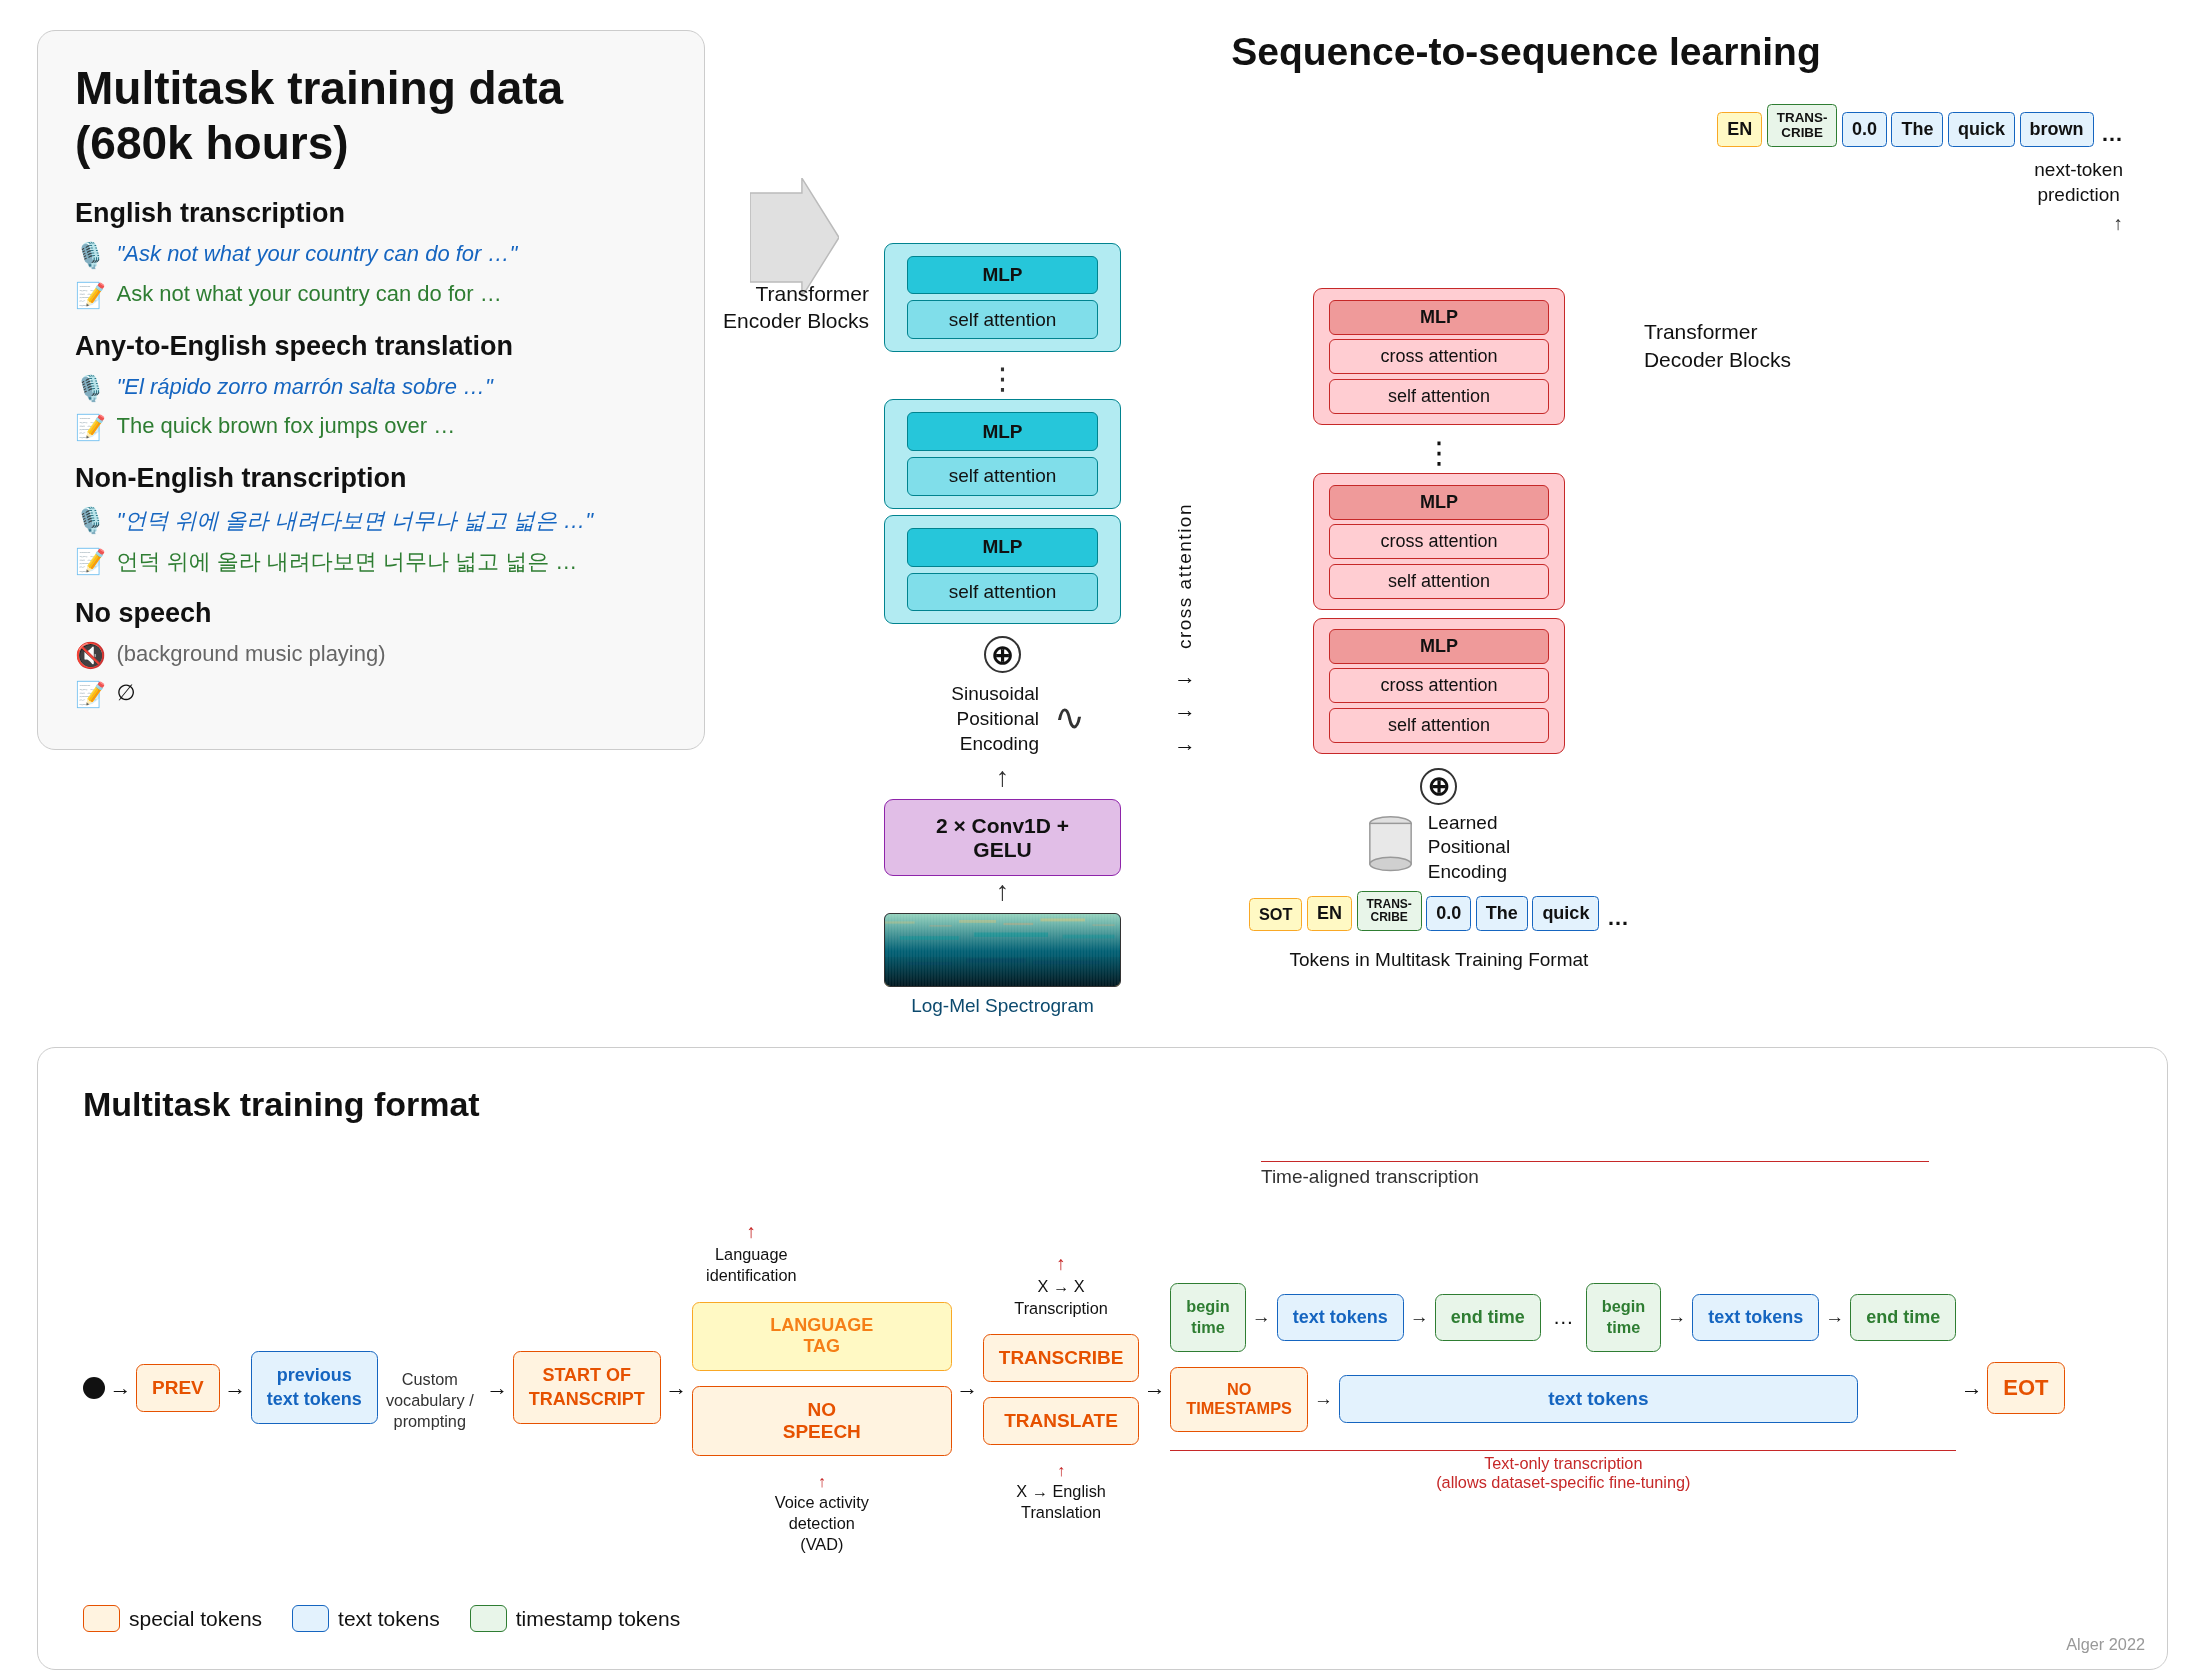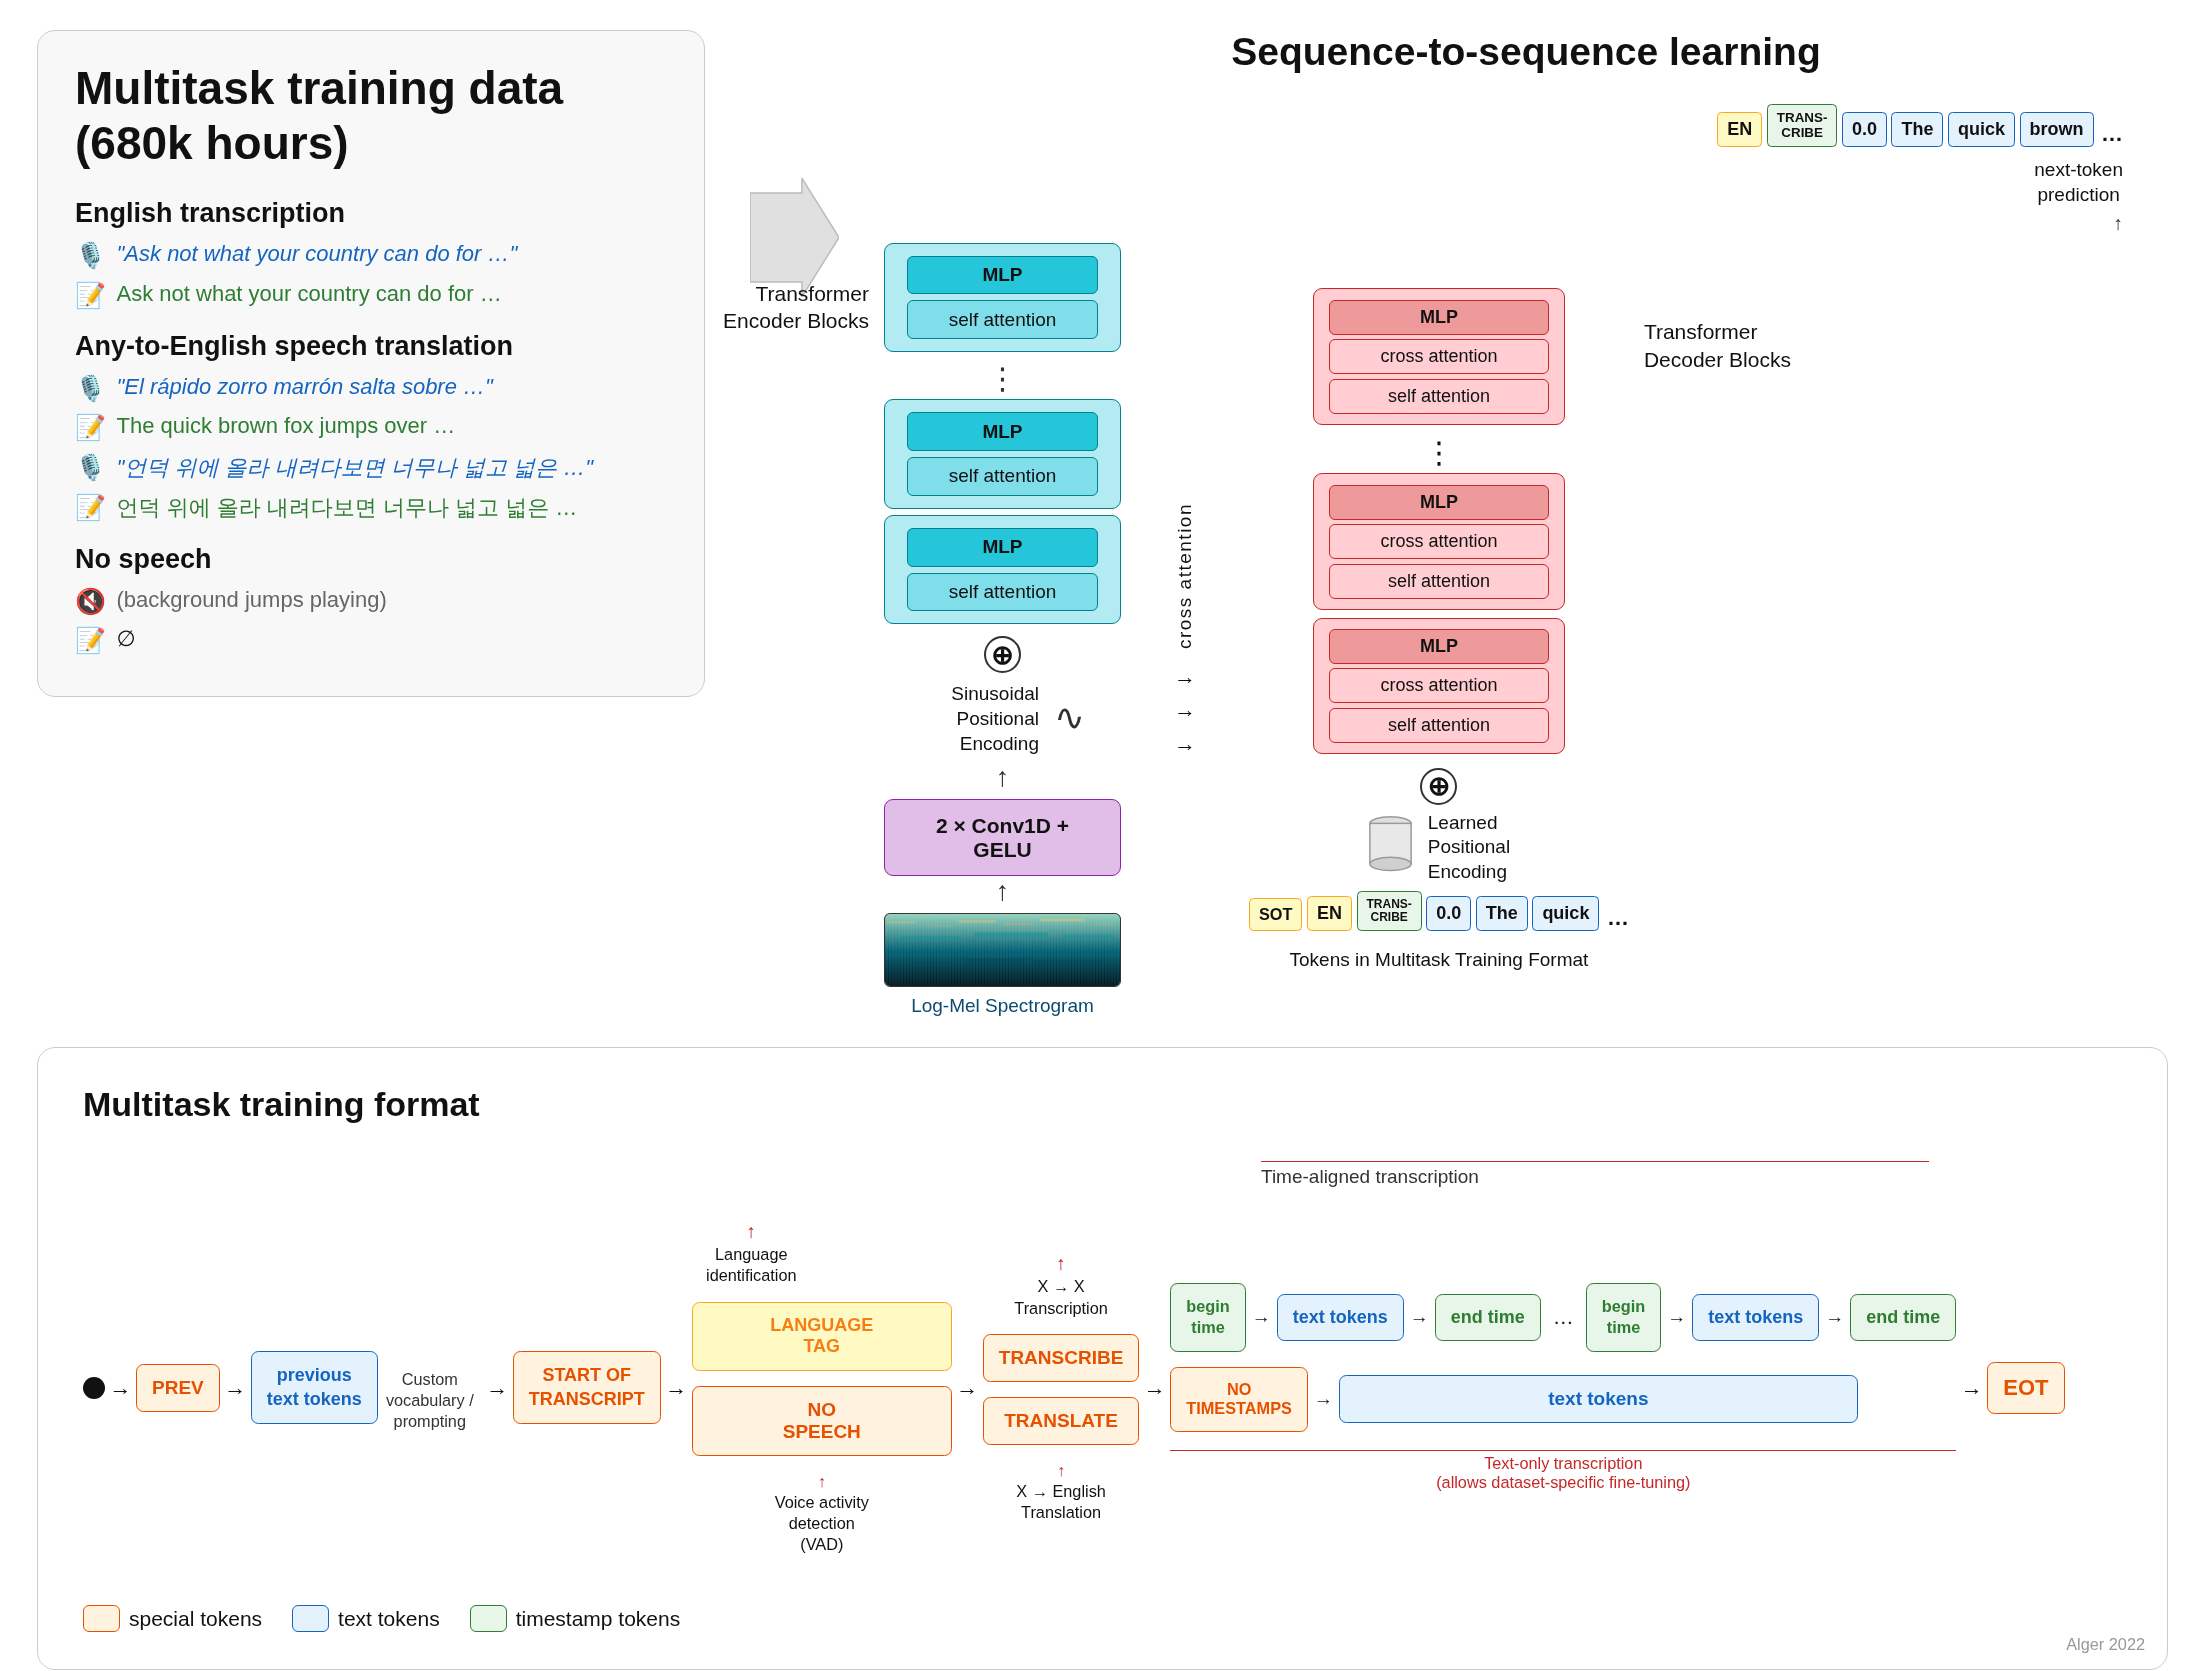--- a/index.html
+++ b/index.html
@@ -430,33 +430,34 @@
       <div class="section-heading">Any-to-English speech translation</div>
       <div class="data-item">
         <span class="icon-span">🎙️</span>
         <span class="blue-text">"El rápido zorro marrón salta sobre …"</span>
       </div>
       <div class="data-item">
         <span class="icon-span">📝</span>
         <span class="green-text">The quick brown fox jumps over …</span>
       </div>
 
+      <div class="section-heading">Non-English transcription</div>
       <div class="data-item">
         <span class="icon-span">🎙️</span>
         <span class="blue-text">"언덕 위에 올라 내려다보면 너무나 넓고 넓은 …"</span>
       </div>
       <div class="data-item">
         <span class="icon-span">📝</span>
         <span class="green-text">언덕 위에 올라 내려다보면 너무나 넓고 넓은 …</span>
       </div>
 
       <div class="section-heading">No speech</div>
       <div class="data-item">
         <span class="icon-span">🔇</span>
-        <span class="gray-text">(background jumps playing)</span>
+        <span class="gray-text">(background music playing)</span>
       </div>
       <div class="data-item">
         <span class="icon-span">📝</span>
         <span>∅</span>
       </div>
     </div>
 
     <div class="big-arrow">
       <svg width="89" height="119" viewBox="0 0 120 160">
         <polygon points="0,20 70,20 70,0 120,80 70,160 70,140 0,140" fill="#e0e0e0" stroke="#bbb" stroke-width="2"></polygon>

